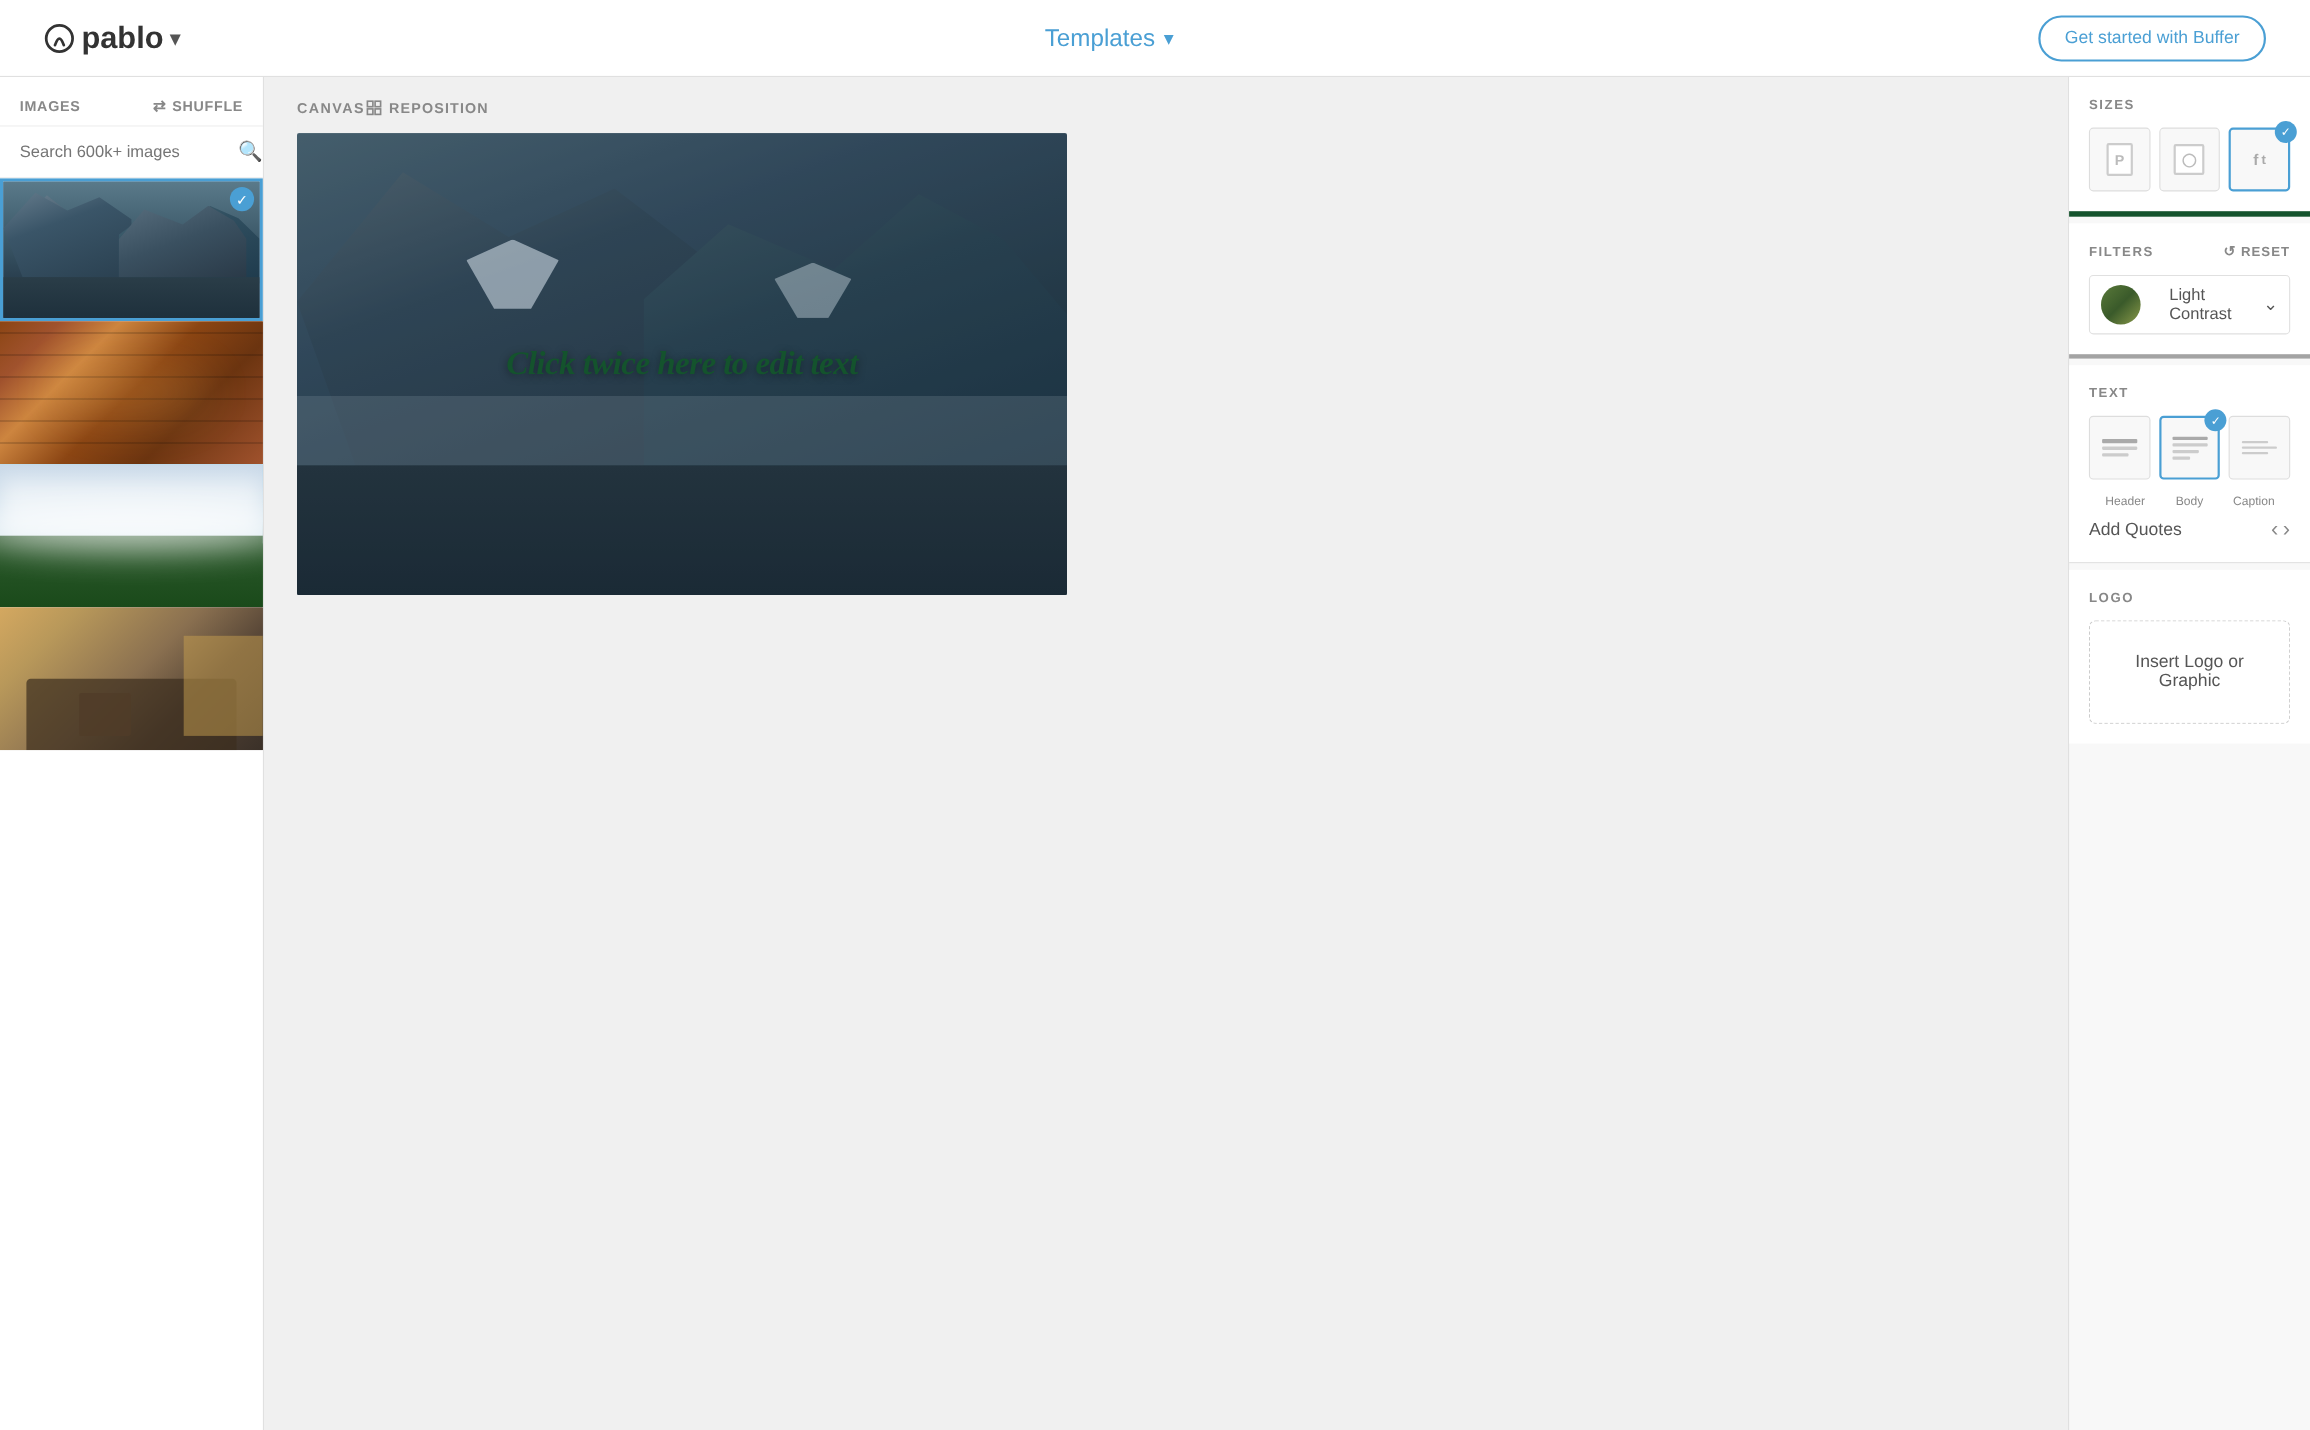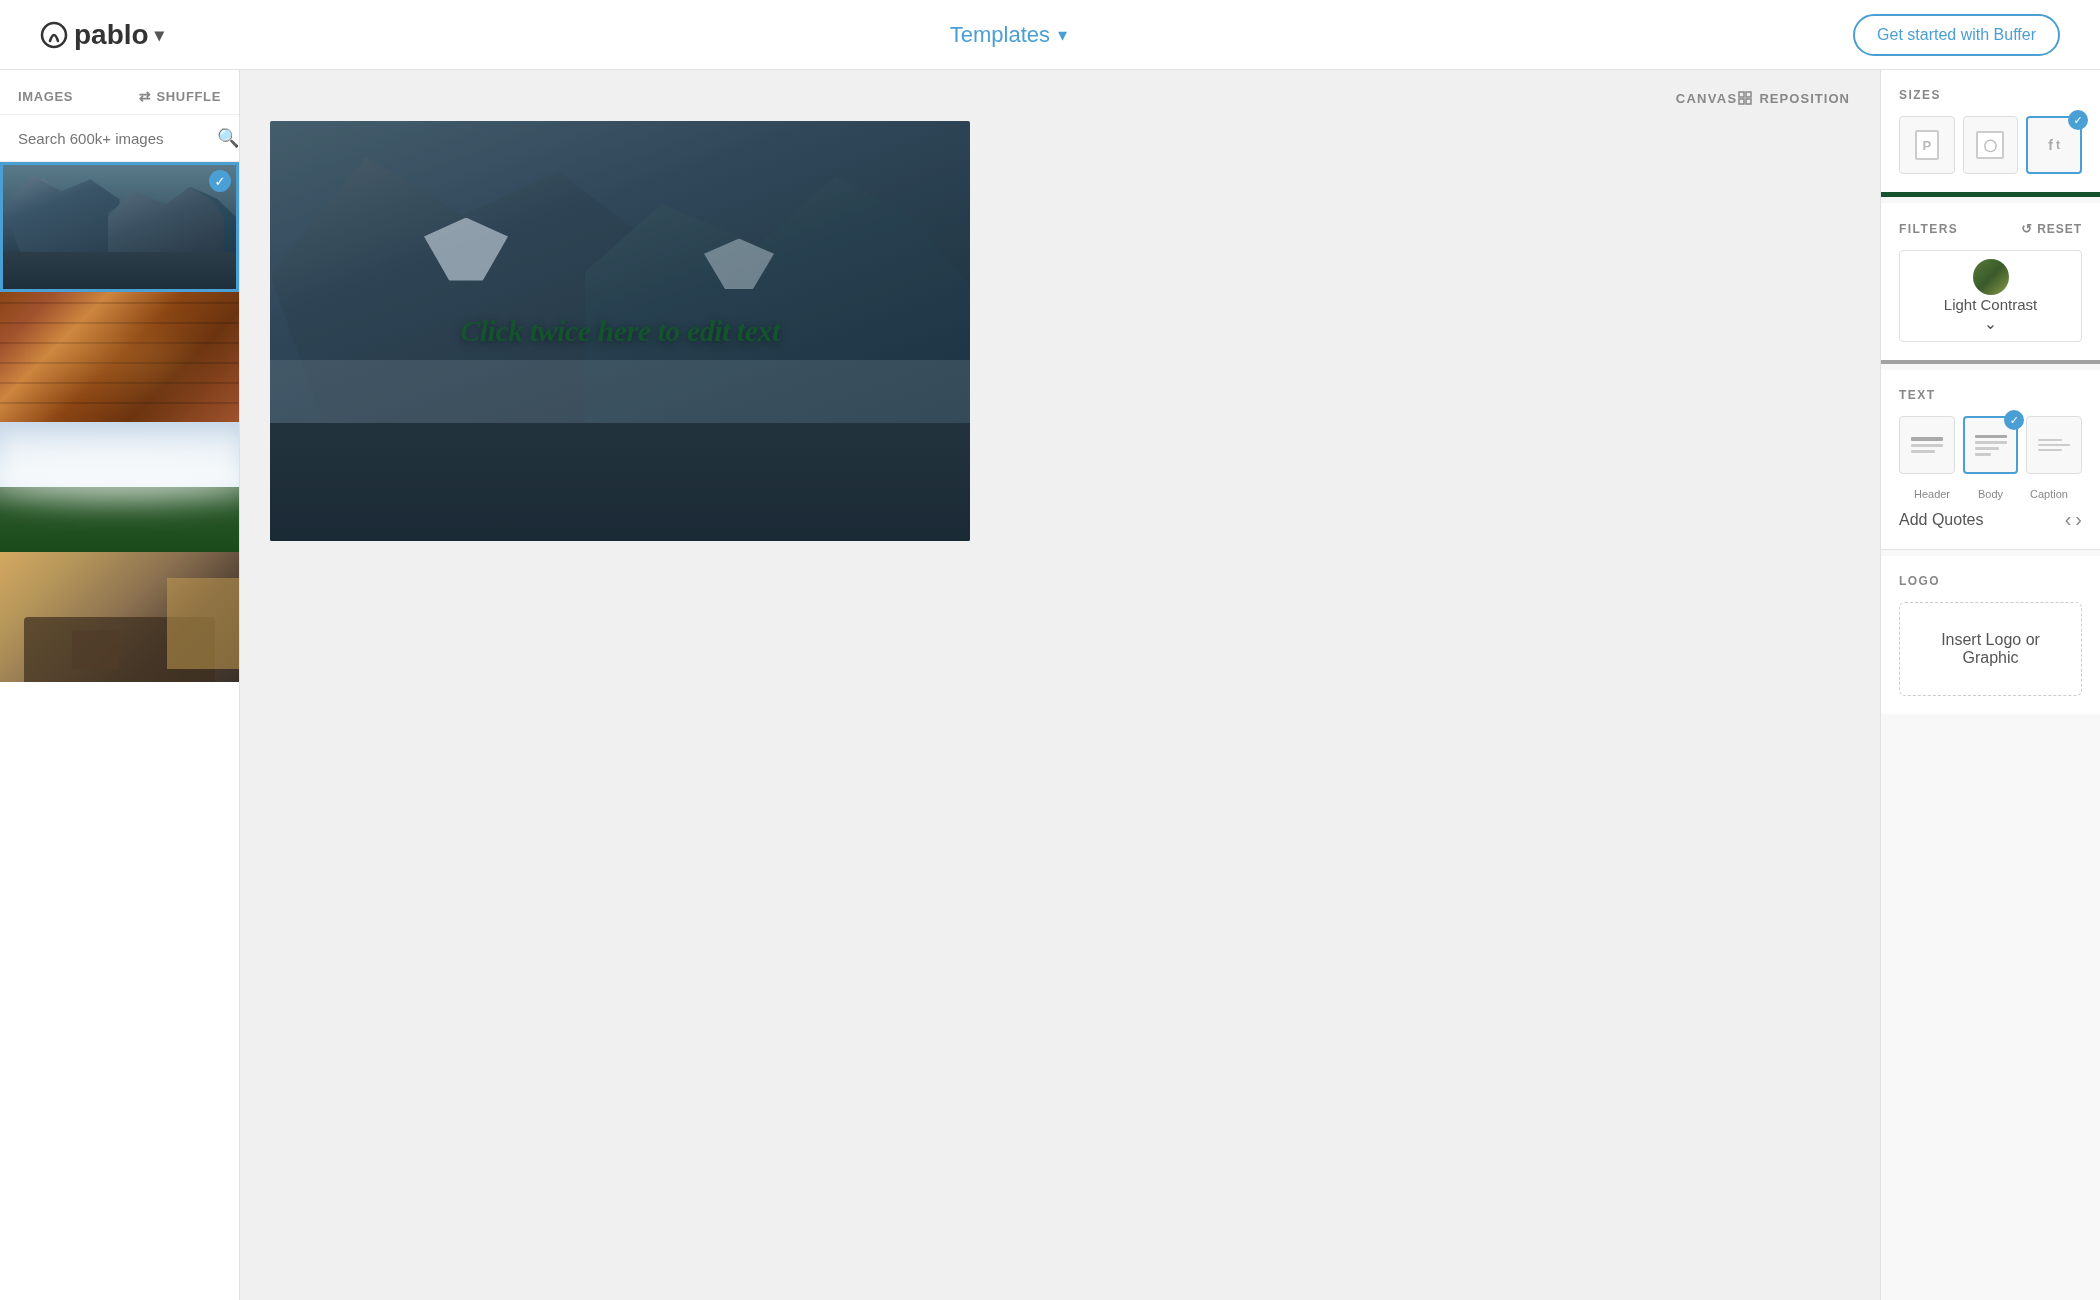--- a/index.html
+++ b/index.html
@@ -197,21 +197,21 @@
     
     .canvas-area {
       flex: 1;
       display: flex;
       flex-direction: column;
       padding: 20px 30px;
       background: #f0f0f0;
     }
     .canvas-header {
       display: flex;
-      justify-content: flex-end;
+      justify-content: flex-start;
       align-items: center;
       margin-bottom: 15px;
     }
     .canvas-label {
       font-size: 13px;
       font-weight: 600;
       color: #888;
       letter-spacing: 0.1em;
       text-transform: uppercase;
     }
@@ -394,26 +394,25 @@
       cursor: pointer;
       background: none;
       border: none;
     }
     .reset-icon {
       font-size: 13px;
     }
     .filter-selector {
       display: flex;
       align-items: center;
-      gap: 1px;
+      gap: 26px;
       border: 1px solid #e0e0e0;
       border-radius: 4px;
       padding: 8px 10px;
       cursor: pointer;
-      flex-direction: column;
     }
     .filter-thumb {
       width: 36px;
       height: 36px;
       border-radius: 50%;
       overflow: hidden;
       flex-shrink: 0;
       background: linear-gradient(135deg, #5a7a3a 0%, #3a5a2a 50%, #8a9a4a 100%);
     }
     .filter-label {

